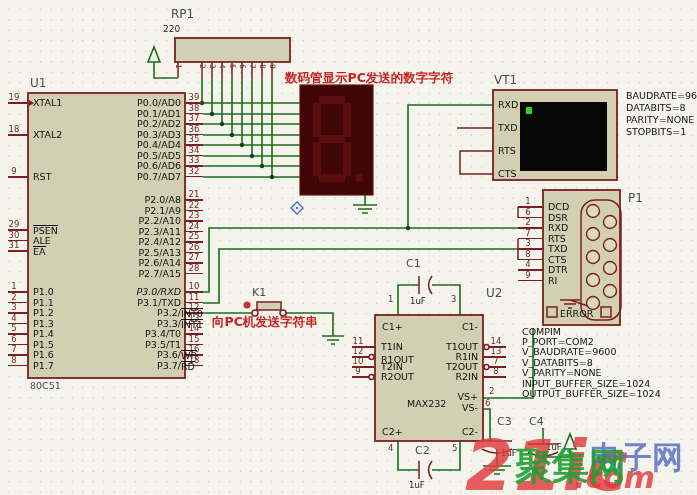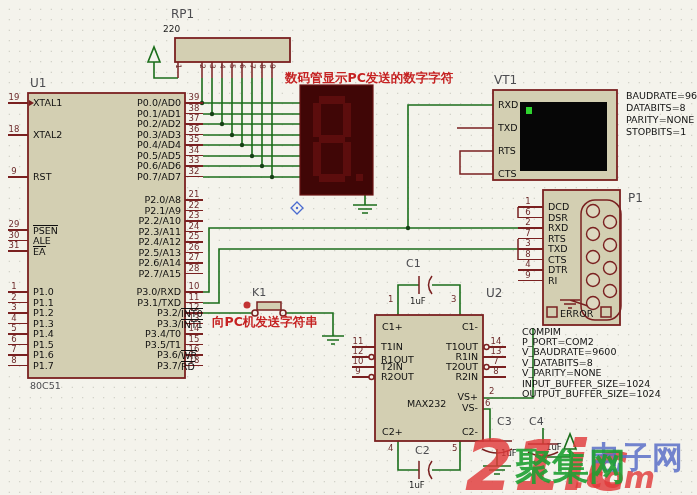--- a/index.html
+++ b/index.html
@@ -262,21 +262,21 @@
     <span class="pnum ctr" style="left: 184px; top: 242.85px; width: 20px;">26</span>
     <span class="plabel ra" style="left: 96px; top: 247.85px; width: 85px;">P2.5/A13</span>
     <div class="lead" style="left: 185px; top: 262.42px; width: 18px;"></div>
     <span class="pnum ctr" style="left: 184px; top: 253.42px; width: 20px;">27</span>
     <span class="plabel ra" style="left: 96px; top: 258.42px; width: 85px;">P2.6/A14</span>
     <div class="lead" style="left: 185px; top: 272.99px; width: 18px;"></div>
     <span class="pnum ctr" style="left: 184px; top: 263.99px; width: 20px;">28</span>
     <span class="plabel ra" style="left: 96px; top: 268.99px; width: 85px;">P2.7/A15</span>
     <div class="lead" style="left: 185px; top: 291px; width: 18px;"></div>
     <span class="pnum ctr" style="left: 184px; top: 282px; width: 20px;">10</span>
-    <span class="plabel ra" style="left: 96px; top: 287px; width: 85px;">P3.0/RXD</span>
+    <span class="plabel ra" style="left: 96px; top: 287px; width: 85px; font-style: italic;">P3.0/RXD</span>
     <div class="lead" style="left: 185px; top: 301.57px; width: 18px;"></div>
     <span class="pnum ctr" style="left: 184px; top: 292.57px; width: 20px;">11</span>
     <span class="plabel ra" style="left: 96px; top: 297.57px; width: 85px;">P3.1/TXD</span>
     <div class="lead" style="left: 185px; top: 312.14px; width: 18px;"></div>
     <span class="pnum ctr" style="left: 184px; top: 303.14px; width: 20px;">12</span>
     <span class="plabel ra" style="left: 96px; top: 308.14px; width: 85px;">P3.2/<span class="ov">INT0</span></span>
     <div class="lead" style="left: 185px; top: 322.71px; width: 18px;"></div>
     <span class="pnum ctr" style="left: 184px; top: 313.71px; width: 20px;">13</span>
     <span class="plabel ra" style="left: 96px; top: 318.71px; width: 85px;">P3.3/<span class="ov">INT1</span></span>
     <div class="lead" style="left: 185px; top: 333.28px; width: 18px;"></div>

